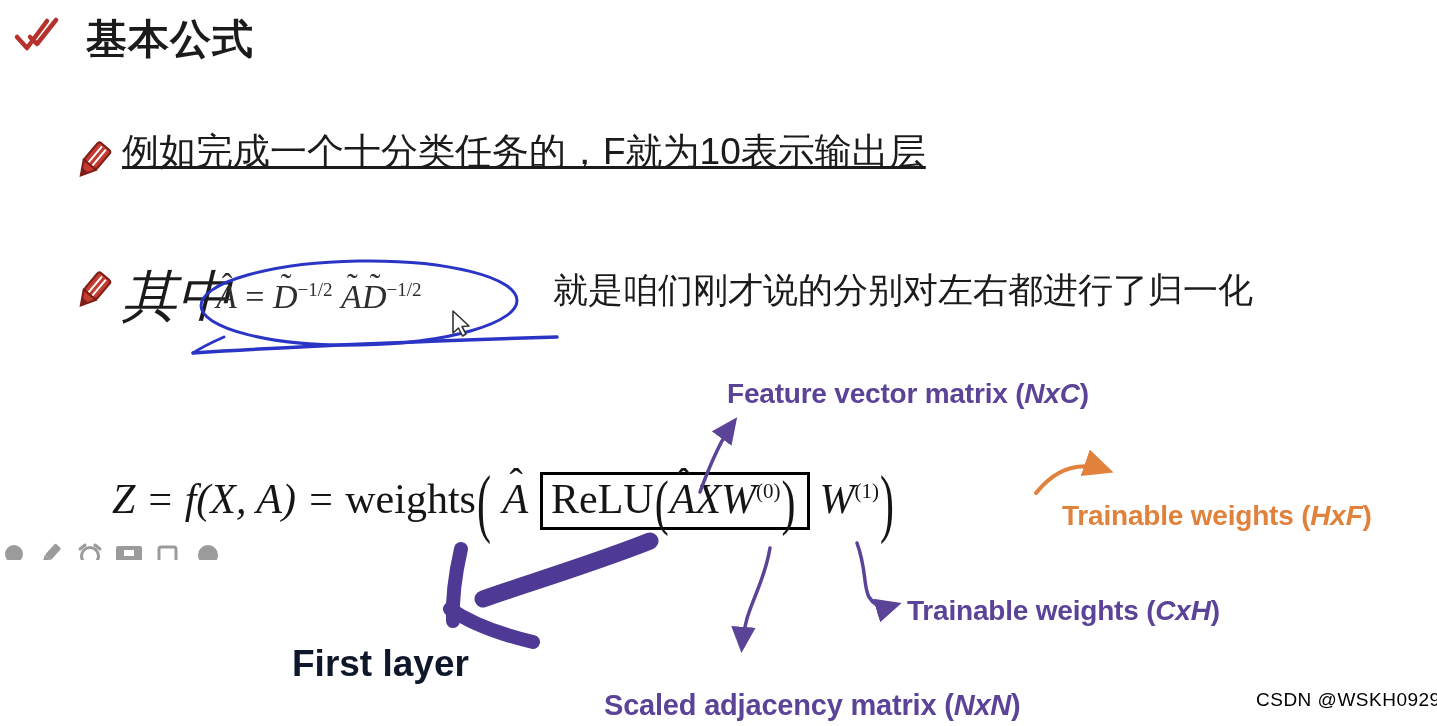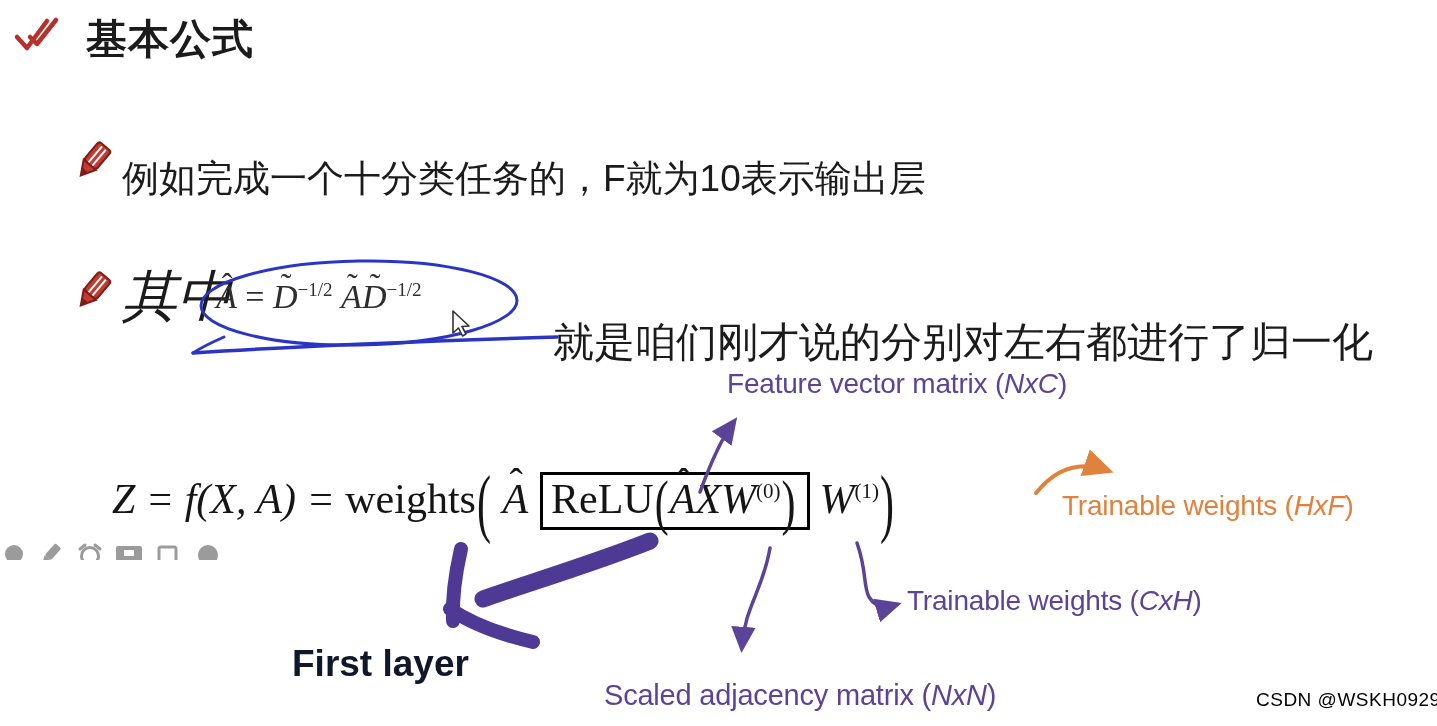--- a/index.html
+++ b/index.html
@@ -5,43 +5,43 @@
   html,body{margin:0;padding:0;}
   body{width:1437px;height:726px;overflow:hidden;background:#ffffff;
        font-family:"Liberation Sans",sans-serif;}
   .canvas{position:relative;width:1437px;height:560px;background:#ffffff;}
 
   .abs{position:absolute;}
 
   
   .h-title{left:86px;top:12px;font-size:41px;font-weight:bold;color:#161616;letter-spacing:1px;}
   .cjk{color:#1b1b1b;white-space:nowrap;}
-  .line2{left:122px;top:154px;font-size:37px;}
+  .line2{left:122px;top:127px;font-size:37px;text-decoration:underline;}
   .line3-pre{left:122px;top:260px;font-size:55px;font-style:italic;}
-  .line3-post{left:553px;top:267px;font-size:41px;margin-top:48px;}
+  .line3-post{left:553px;top:267px;font-size:35px;}
 
   
   .math{font-family:"Liberation Serif",serif;color:#222;white-space:nowrap;}
   .it{font-style:italic;}
   .sub-formula{left:216px;top:278px;font-size:34px;color:#2e2e2e;}
   .sub-formula sup{font-size:0.56em;vertical-align:0.62em;font-style:normal;letter-spacing:0;}
   .main-formula{left:112px;top:472px;font-size:42px;color:#151515;}
   .main-formula sup{font-size:0.5em;vertical-align:0.72em;font-style:normal;}
 
   .ac{position:relative;display:inline-block;font-style:italic;}
   .ac .acc{position:absolute;left:54%;top:-0.30em;transform:translateX(-50%);
            font-style:normal;font-size:0.95em;line-height:1;}
 
   .bigp{display:inline-block;transform:scaleY(1.8);vertical-align:-0.10em;font-style:normal;padding:0 1px;}
   .bigp.inner{transform:scaleY(1.45);}
 
   .relu-box{display:inline-block;border:3px solid #000000;padding:0 10px 0 8px;margin:0 10px 12px 12px;}
 
   
-  .ann{font-weight:normal;white-space:nowrap;letter-spacing:-0.2px;}
+  .ann{font-weight:bold;white-space:nowrap;letter-spacing:-0.2px;margin-top:10px;}
   .ann .dims{font-style:italic;}
   .purple{color:#5b4397;}
   .orange{color:#e0813c;}
   .ann-feature{left:727px;top:368px;font-size:28px;}
   .ann-hxf{left:1062px;top:490px;font-size:28px;}
   .ann-cxh{left:907px;top:585px;font-size:28px;}
   .ann-adj{left:604px;top:679px;font-size:29px;}
   .first-layer{left:292px;top:643px;font-size:37px;font-weight:bold;color:#0f172a;}
 
   

